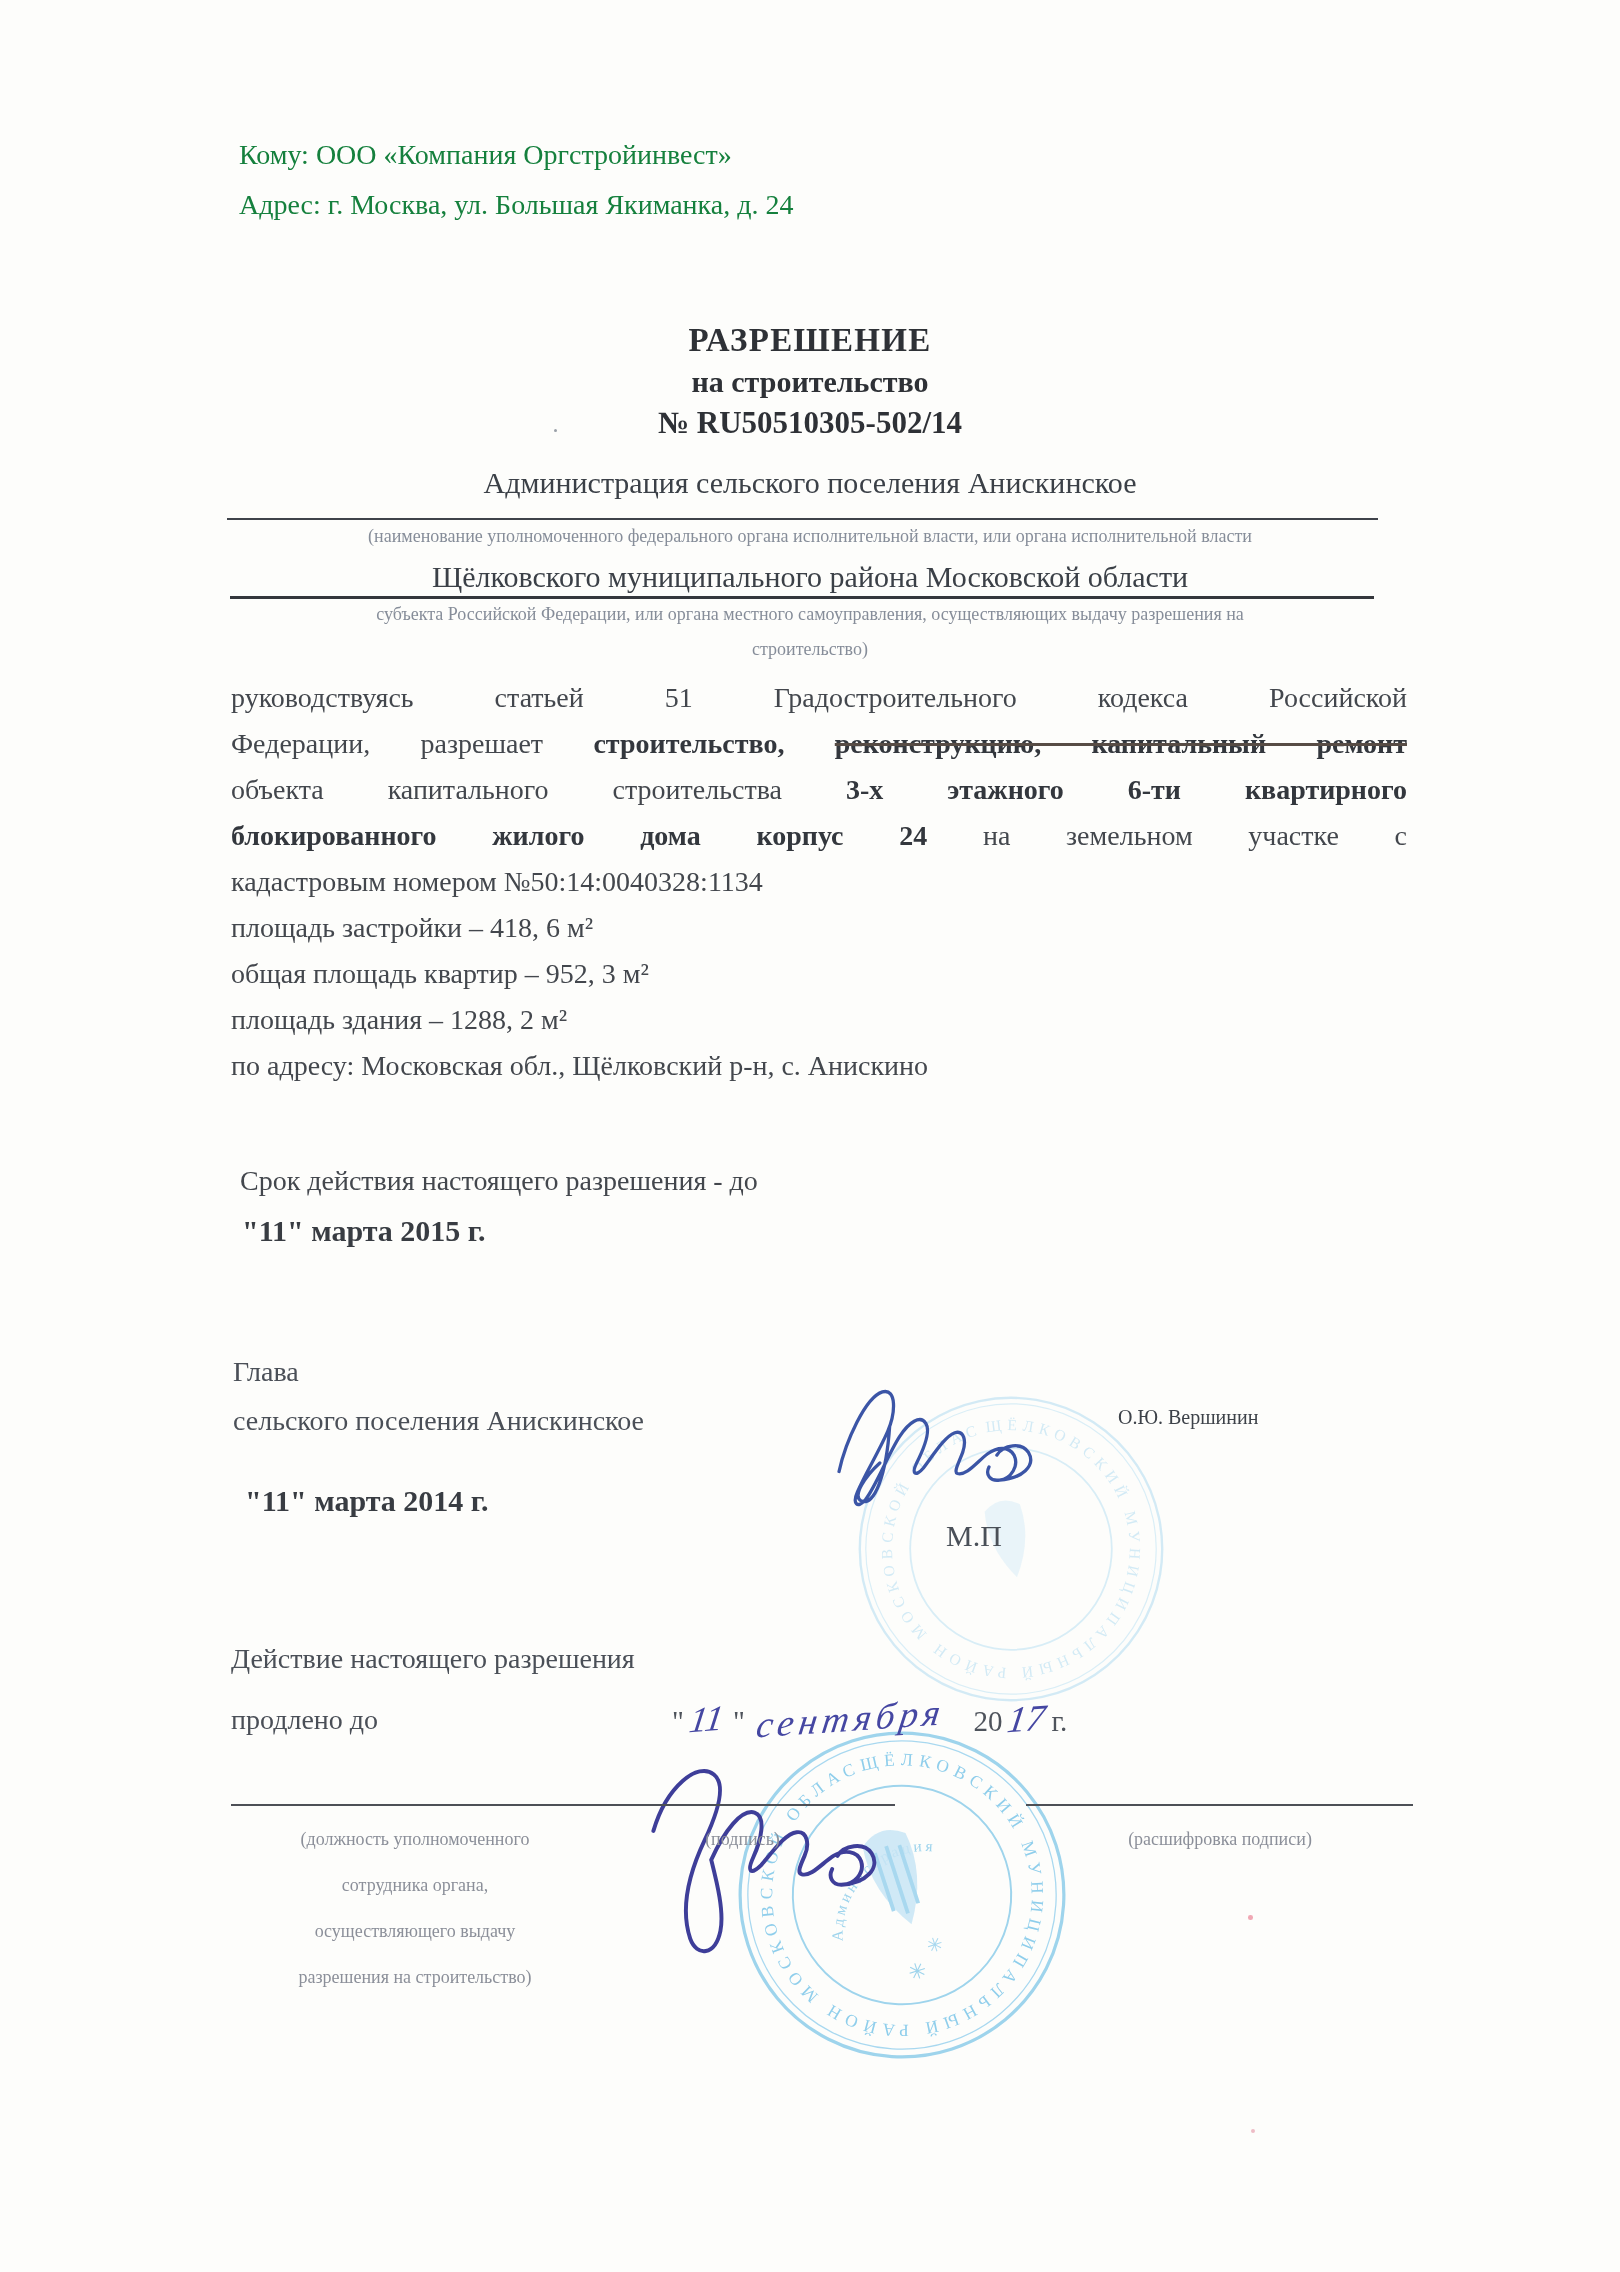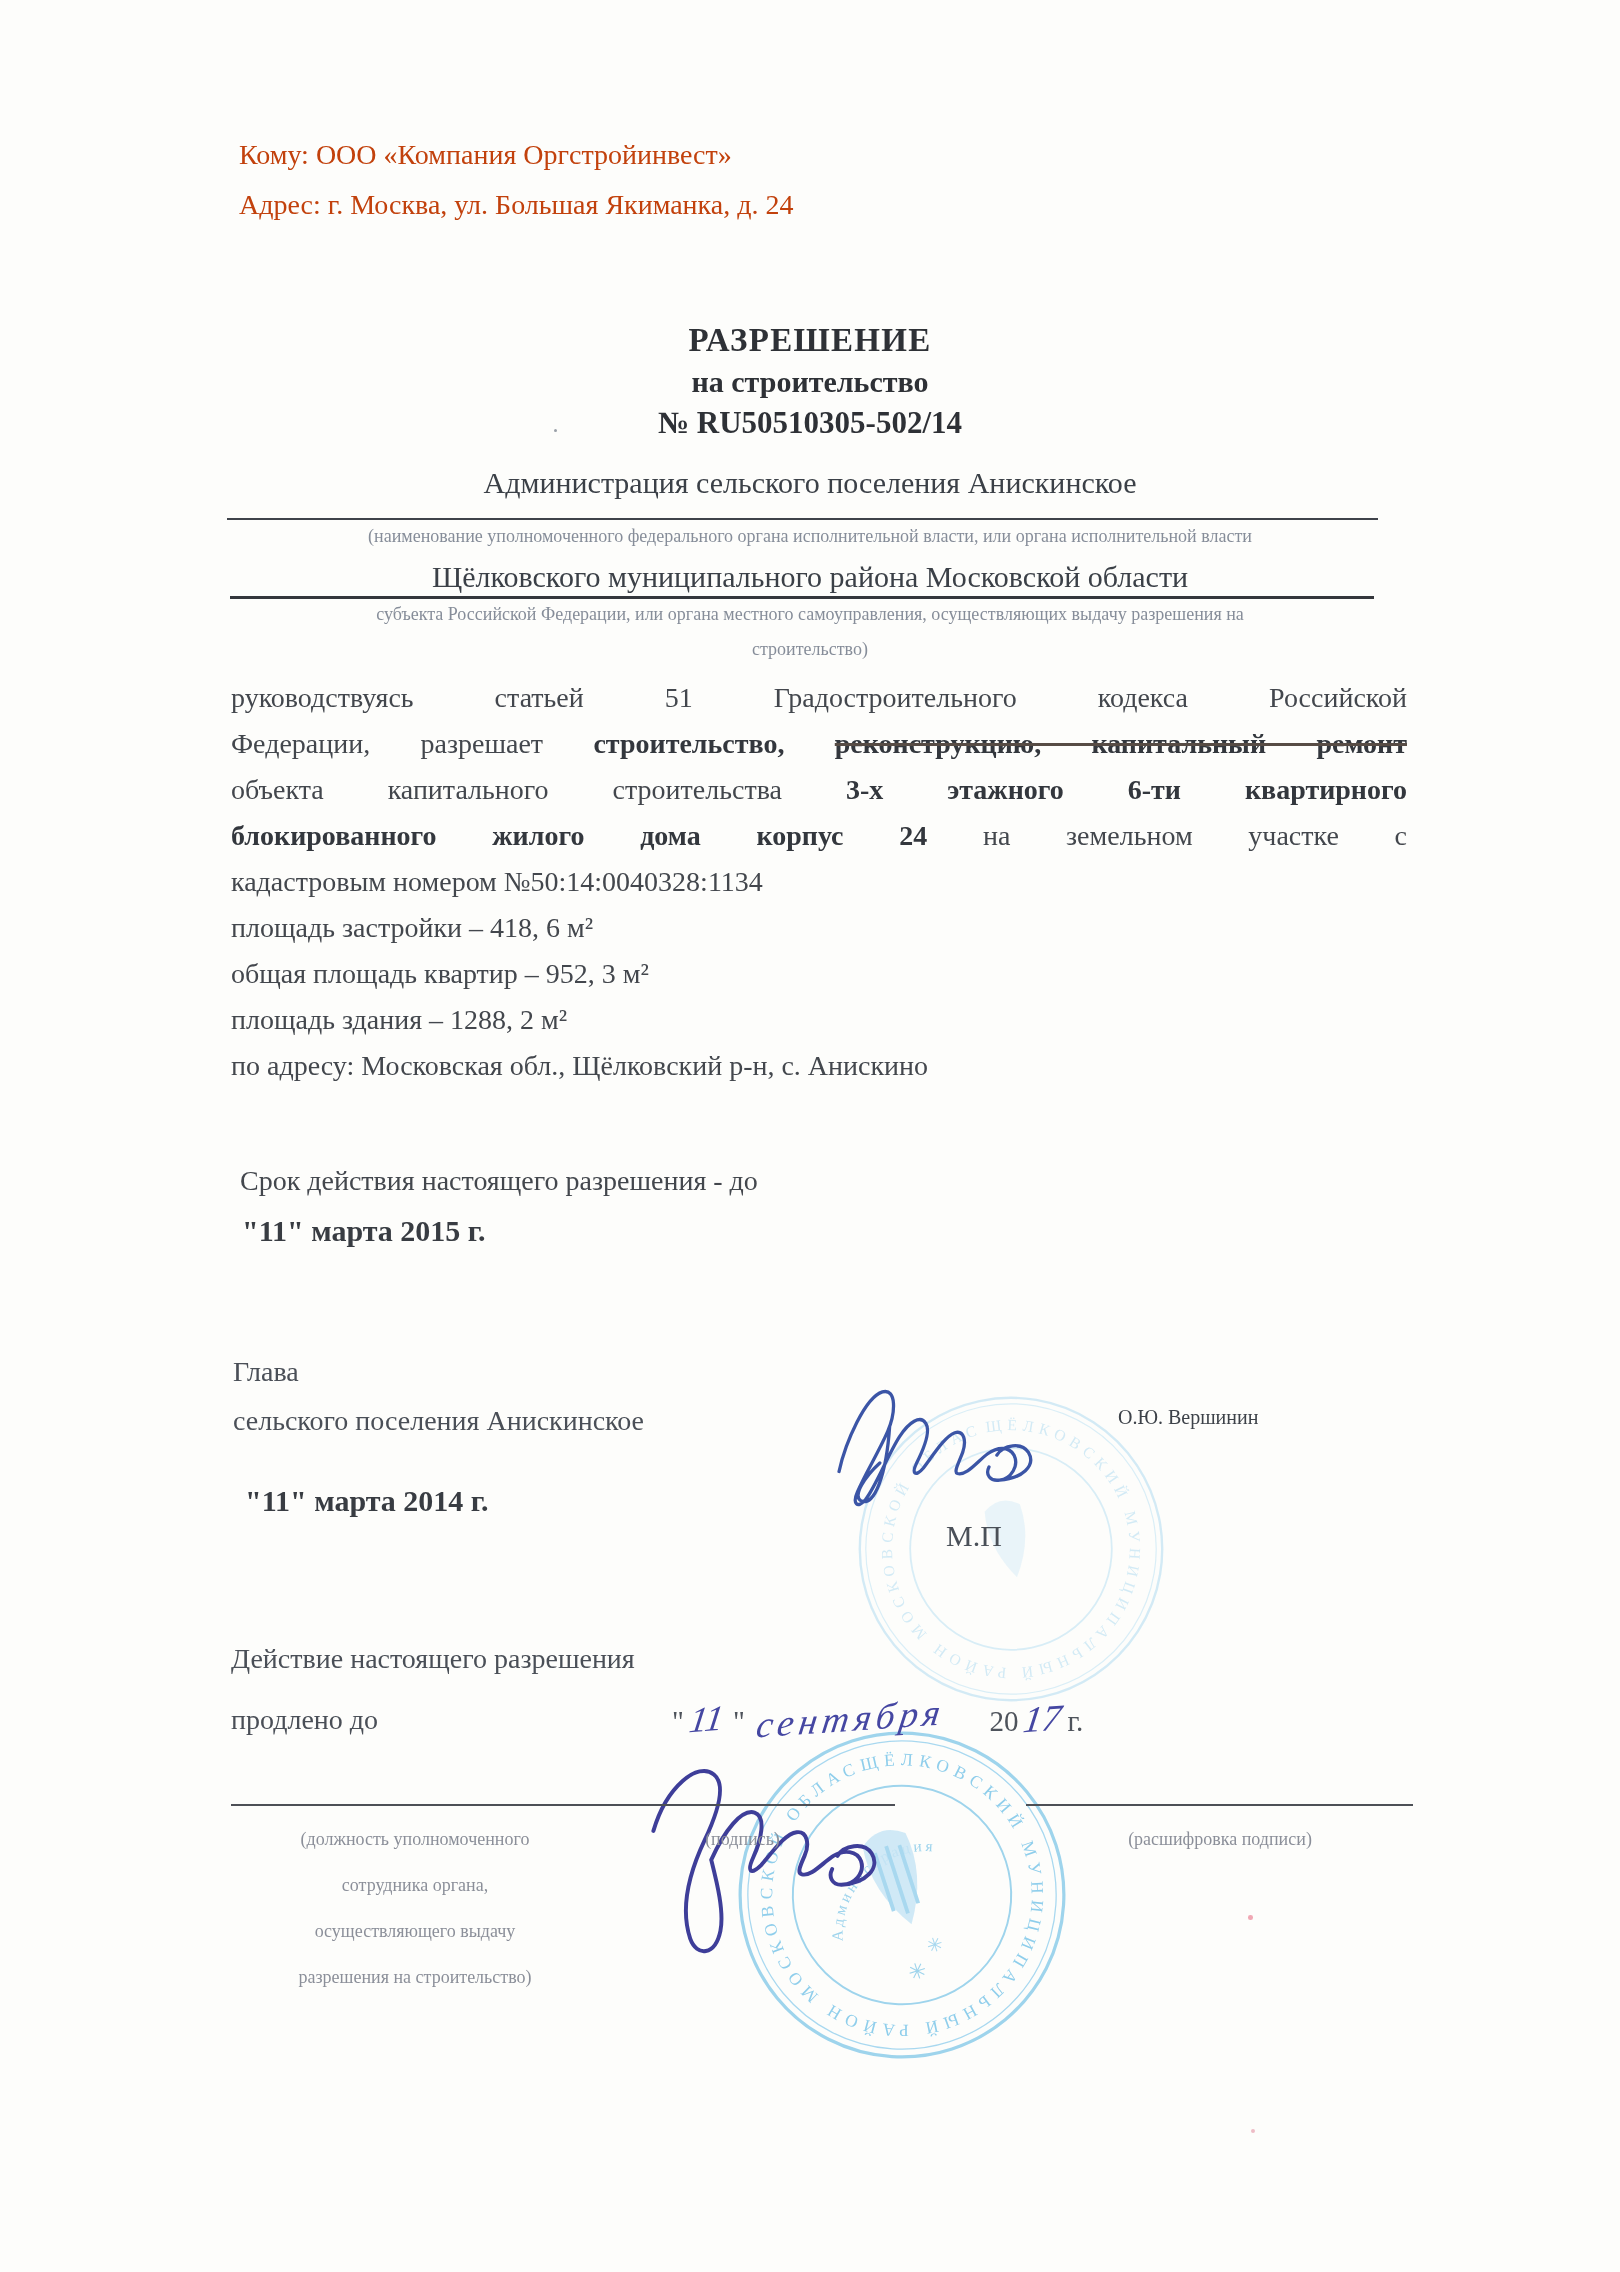--- a/index.html
+++ b/index.html
@@ -2,21 +2,21 @@
 <html style="font-size:10.5px"><head>
 <meta charset="utf-8">
 <style>
   html,body{margin:0;padding:0;background:#e8e8e8;}
   .page{
     position:relative;width:1620px;height:2273px;background:#fdfdfb;
     font-family:"Liberation Serif","DejaVu Serif",serif;color:#43474d;overflow:hidden;
   }
   .abs{position:absolute;}
   
-  .recipient{left:239px;top:130px;font-size:28px;line-height:50px;color:#c2410c;}
+  .recipient{left:239px;top:130px;font-size:28px;line-height:50px;color:#15803d;}
   
   .title{left:0;top:320px;width:1620px;text-align:center;color:#2e3136;font-weight:bold;}
   .title .t1{font-size:33px;letter-spacing:1.3px;line-height:41px;}
   .title .t2{font-size:30px;line-height:41px;}
   .title .t3{font-size:31px;line-height:41px;}
   
   .h-auth{left:0;width:1620px;text-align:center;font-size:30px;color:#3b4047;}
   .rule{background:#3f434a;}
   .fineprint{left:0;width:1620px;text-align:center;font-size:18px;color:#868d99;}
   
@@ -36,21 +36,21 @@
   .mp{left:918px;top:1519px;font-size:30px;color:#4a5058;margin-left:28px;}
   
   .prolong1{left:231px;top:1643px;font-size:28px;color:#4a4f57;}
   .prolong2{left:231px;top:1704px;font-size:28px;color:#4a4f57;}
   .handrow{left:672px;top:1697px;font-size:29px;color:#4a4f55;white-space:nowrap;}
   .handrow .printed{font-size:29px;color:#4e535b;}
   .hand{display:inline-block;font-style:italic;color:#4547a2;transform:skewX(-12deg) rotate(-4deg);}
   .hand.day{font-size:36px;margin:0 9.2px 0 6.6px;}
   .hand.month{font-size:37px;letter-spacing:4.6px;margin:0 26px 0 13px;}
   .hand.year{font-size:37px;margin:0 6.6px 0 5.3px;}
-  .printed.y20{margin-left:20px;}
+  .printed.y20{margin-left:4px;}
   
   .frule{top:1804px;height:2px;background:#4d5056;}
   .fcap{font-size:18px;color:#8b8f99;text-align:center;line-height:46px;}
   .fcap-left{left:231px;top:1816px;width:368px;}
   .fcap-mid{left:634px;top:1816px;width:217px;}
   .fcap-right{left:1026px;top:1816px;width:388px;}
   
   .seal{opacity:.85;}
   .seal.upper{opacity:.42;}
   .sig{overflow:visible;}

